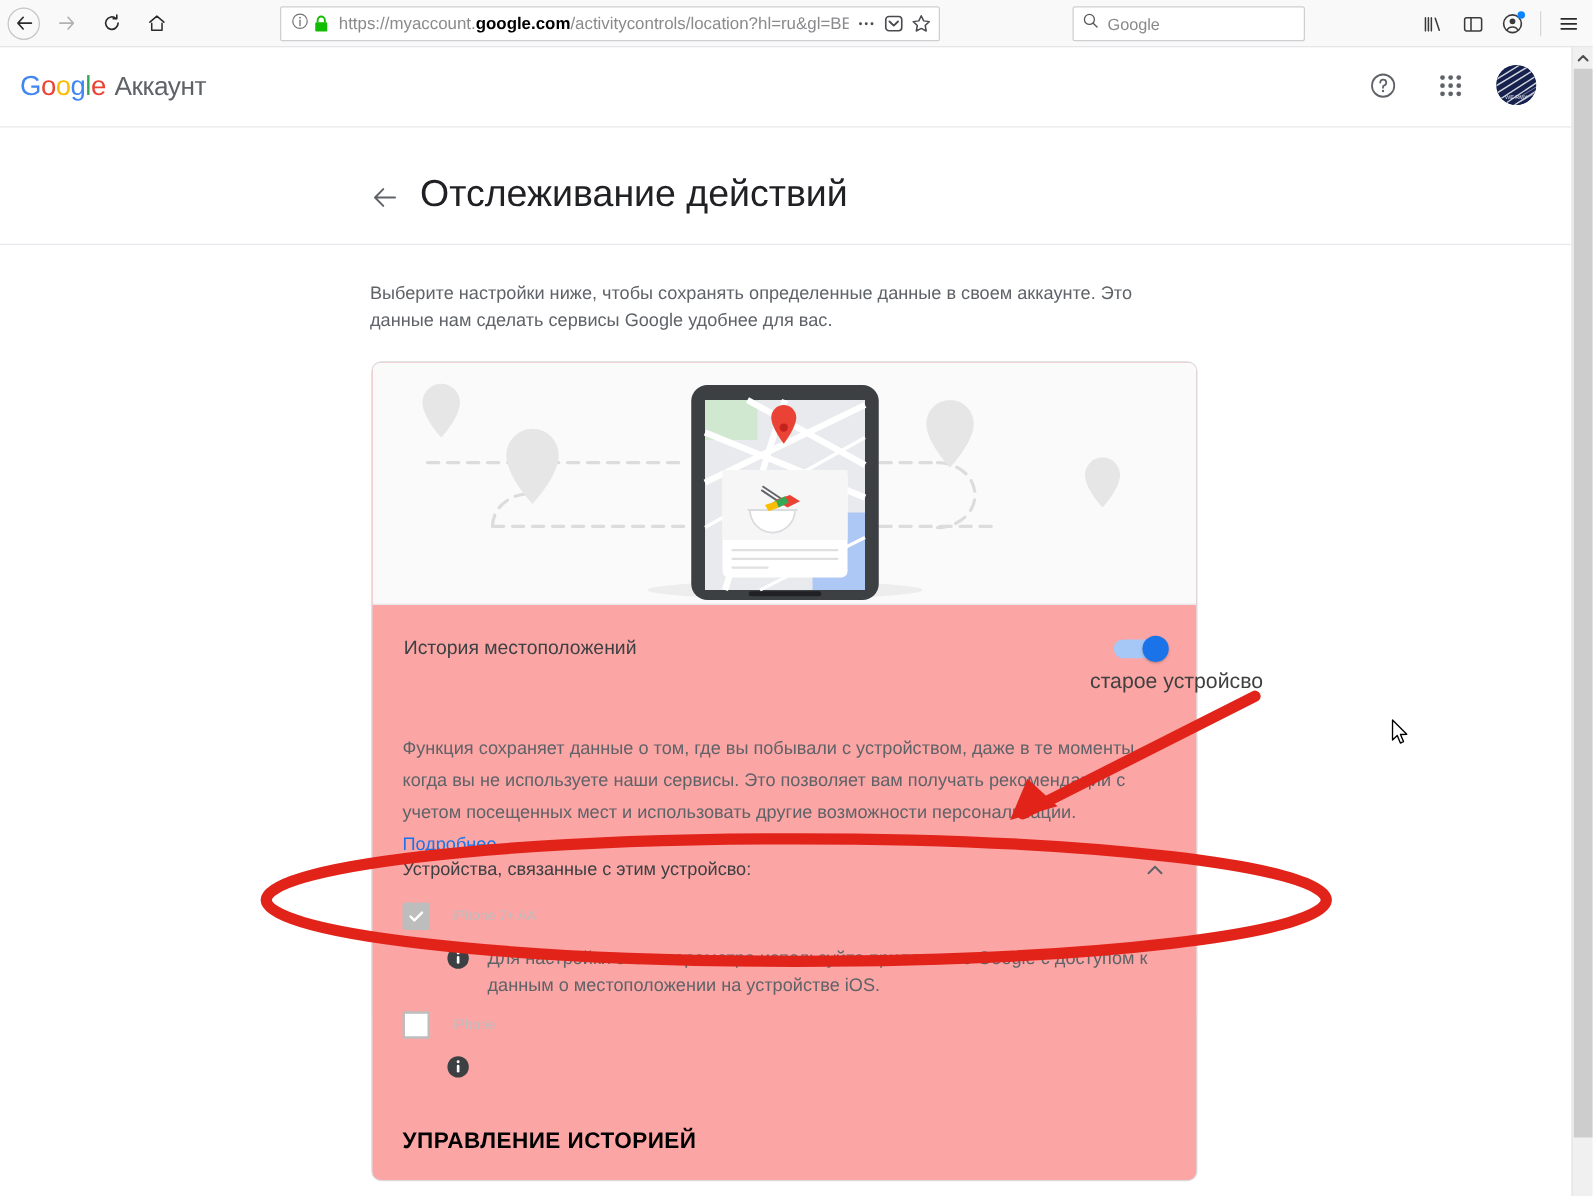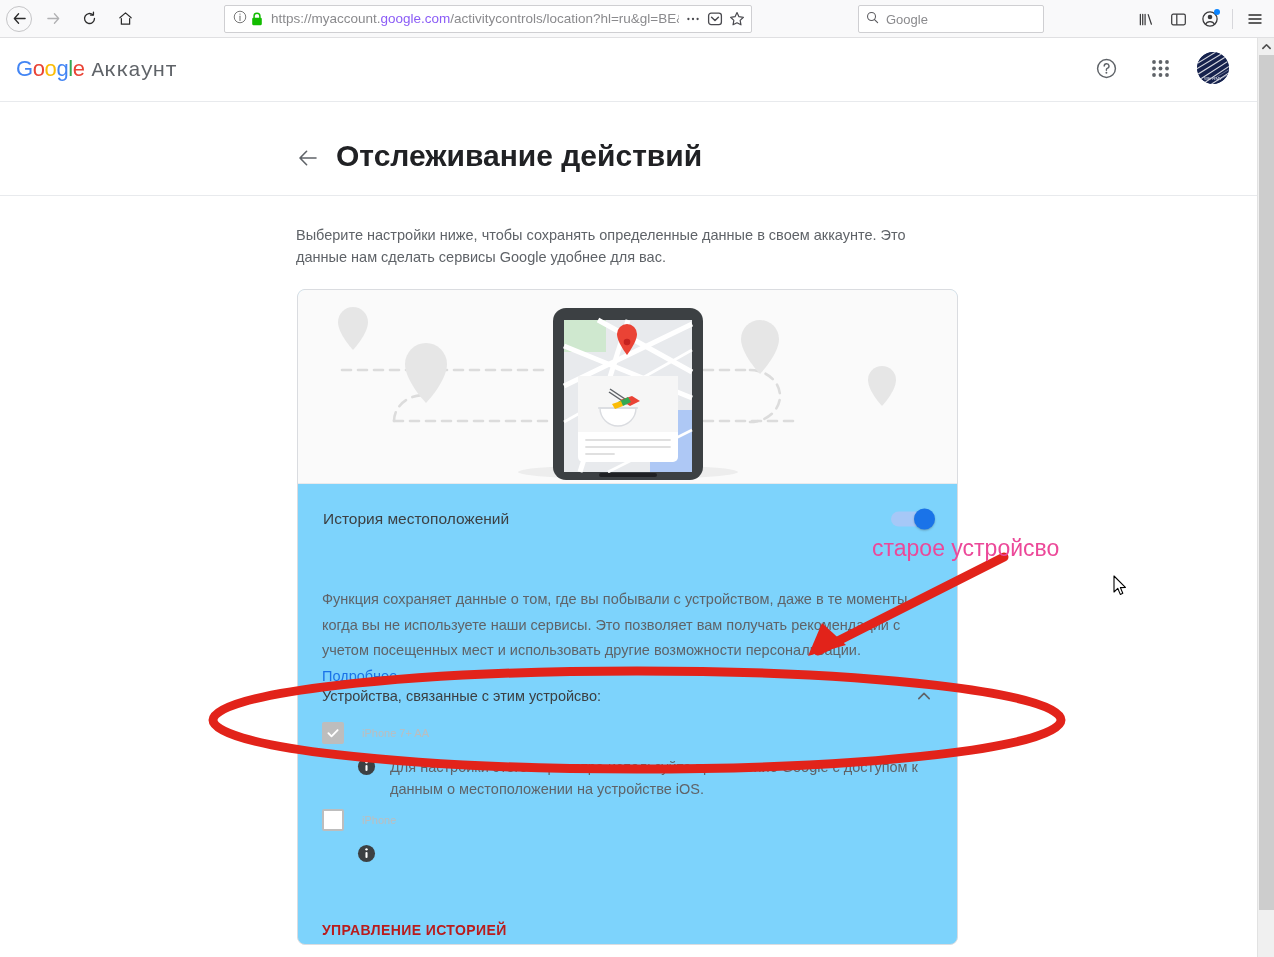--- a/index.html
+++ b/index.html
@@ -48,21 +48,21 @@
   #identity-icon { margin: 0 4px 0 2px; flex: 0 0 auto; }
   #lock-icon { margin-right: 8px; flex: 0 0 auto; display:flex; }
   #url-text {
     flex: 1 1 auto;
     font-size: 13.5px;
     color: #8a8a8d;
     white-space: nowrap;
     overflow: hidden;
     line-height: 26px;
   }
-  #url-text b { color: #8b5cf6; font-weight: 400; }
+  #url-text b { color: #000000; font-weight: 700; }
   .urlbar-action { flex: 0 0 auto; margin-left: 6px; display: flex; align-items:center; }
 
   #searchbar {
     position: absolute; left: 858px; top: 5px;
     width: 186px; height: 28px;
     background: #ffffff;
     border: 1px solid #cfcfd2;
     border-radius: 2px;
     display: flex; align-items: center;
     padding: 0 7px;
@@ -127,21 +127,21 @@
     letter-spacing: -0.4px;
     white-space: nowrap;
   }
   #google-logo .g1 { color:#4285f4; }
   #google-logo .g2 { color:#ea4335; }
   #google-logo .g3 { color:#fbbc05; }
   #google-logo .g4 { color:#4285f4; }
   #google-logo .g5 { color:#34a853; }
   #google-logo .g6 { color:#ea4335; }
   #product-name {
-    color: #5f6368; margin-left: 7px; font-size: 21px; font-family: Liberation Mono, monospace;
+    color: #5f6368; margin-left: 7px; font-size: 21px;
   }
   #gheader-right {
     position: absolute; right: 28px; top: 13px;
     display: flex; align-items: center; gap: 20px;
   }
   .gh-icon {
     width: 34px; height: 34px; border-radius: 50%;
     display: flex; align-items: center; justify-content: center;
     color: #5f6368;
   }
@@ -162,37 +162,37 @@
     position: absolute; left: 296px; top: 120px;
     transform: translateY(-50%);
     color: #5f6368;
     line-height: 0;
   }
   #page-title {
     position: absolute; left: 336px; top: 118px;
     transform: translateY(-50%);
     font-size: 30px;
     color: #202124;
-    font-weight: 700;
+    font-weight: 400;
     white-space: nowrap;
   }
 
   
   #intro-text {
     position: absolute; left: 296px; top: 186px;
     width: 625px;
     font-size: 14.5px;
     line-height: 22px;
     color: #5f6368;
   }
 
   #card-1 {
     position: absolute; left: 297px; top: 251px;
     width: 661px; height: 656px;
-    background: #7dd3fc;
+    background: #fca5a5;
     border: 1px solid #dadce0;
     border-radius: 8px;
     overflow: hidden;
   }
 
   
   #illustration {
     position: relative;
     height: 193px;
     background: #fafafa;
@@ -275,39 +275,38 @@
   .info-icon { flex: 0 0 auto; margin-top: 1px; }
   .info-text {
     margin-left: 14px;
     font-size: 14.5px;
     line-height: 22px;
     color: #5f6368;
   }
 
   #manage-history-link {
     position: absolute; left: 322px; top: 864px;
-    font-size: 14px;
+    font-size: 18px;
     font-weight: bold;
     letter-spacing: 0.4px;
-    color: #b91c1c;
+    color: #000000;
     text-decoration: none;
     white-space: nowrap;
-    margin-top: 20px;
   }
 
   
   #annotation-layer {
     position: absolute; left: 0; top: 0;
     width: 1257px; height: 919px;
     pointer-events: none;
   }
   #annotation-note {
     position: absolute; left: 872px; top: 497px;
-    font-size: 23px;
-    color: #ec4899;
+    font-size: 17px;
+    color: #404040;
     white-space: nowrap;
     text-align: right;
   }
 
   #mouse-cursor {
     position: absolute; left: 1113px; top: 537px;
     line-height: 0;
   }
 </style>
 </head>

